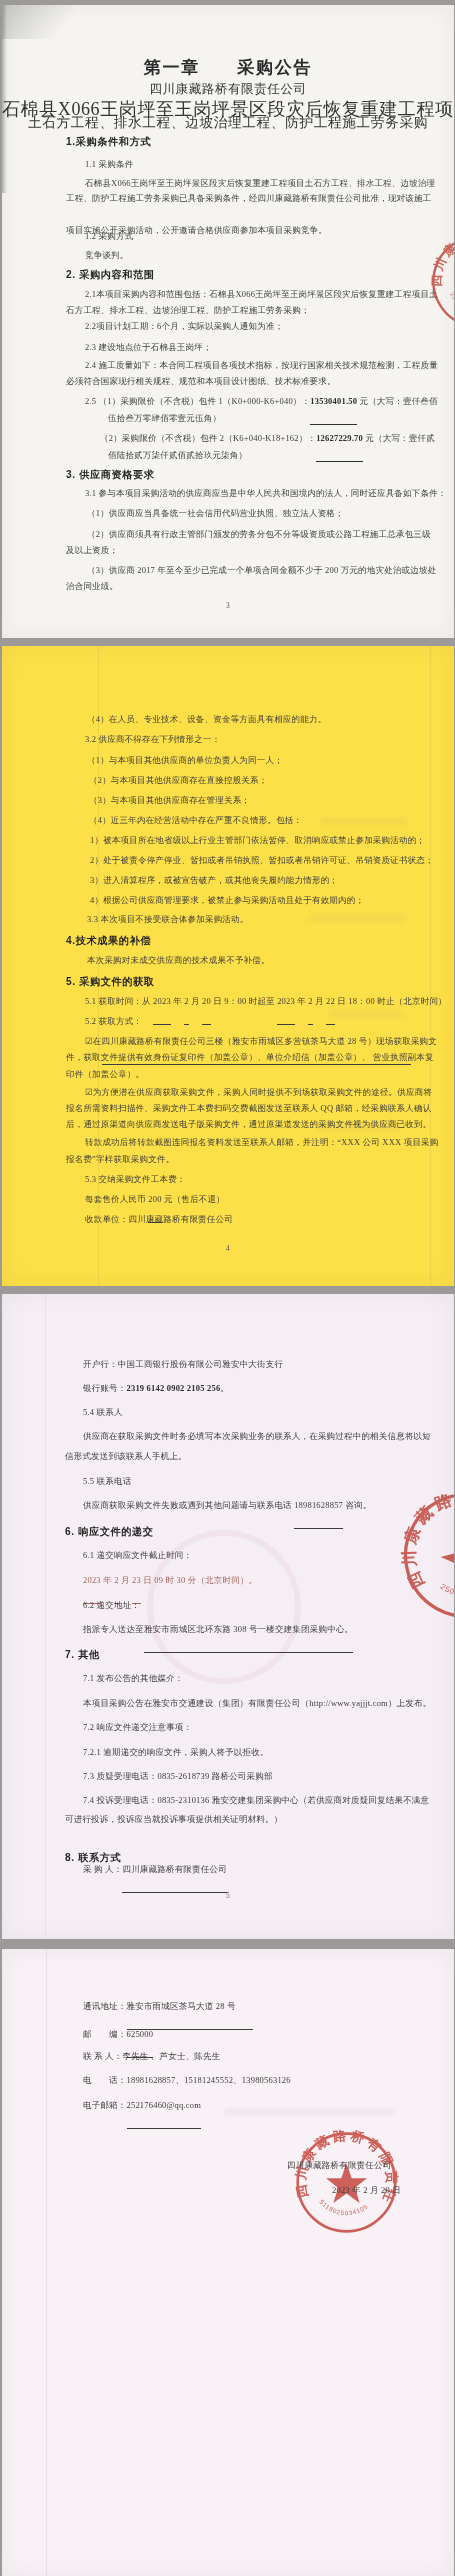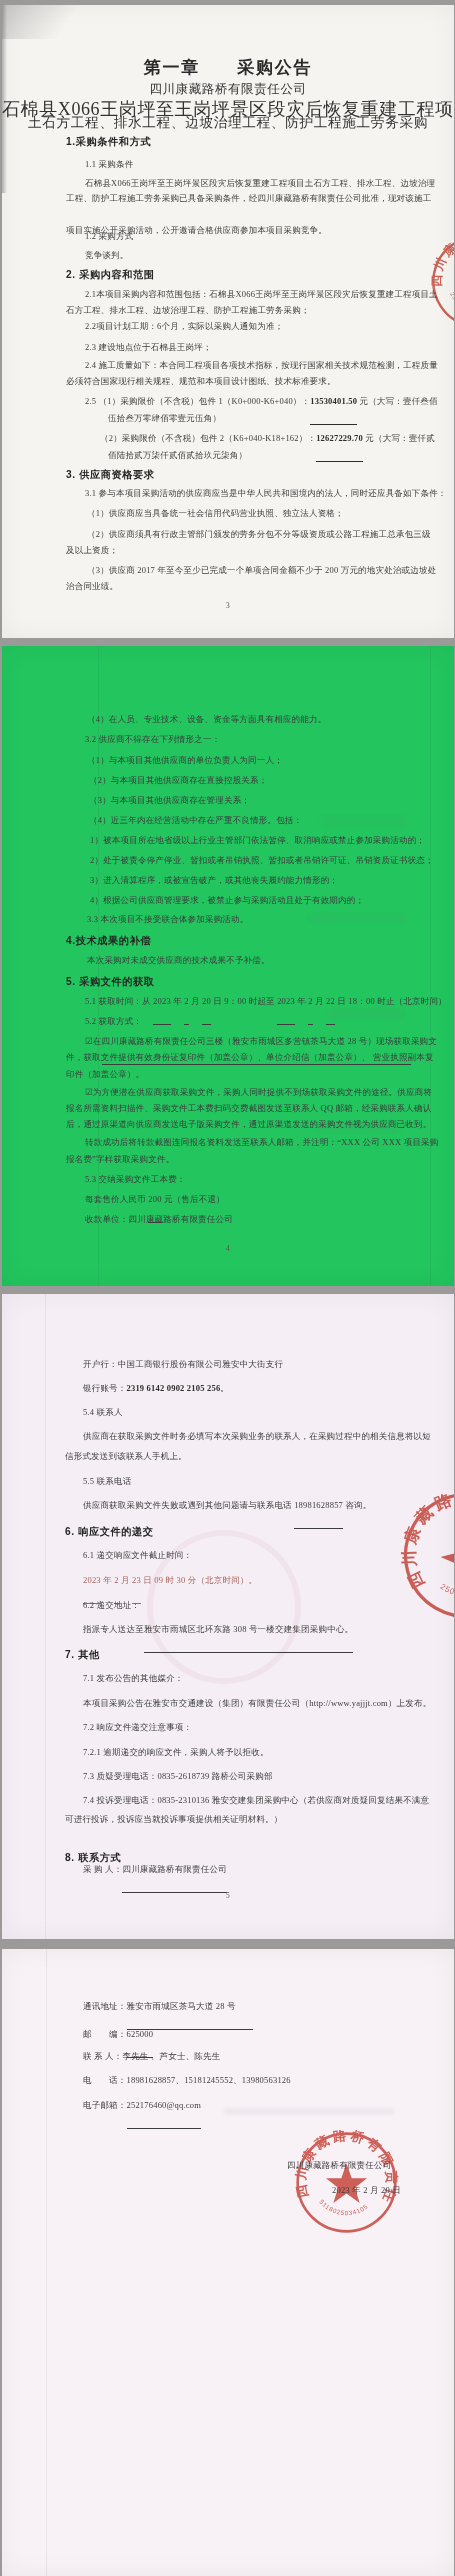--- a/index.html
+++ b/index.html
@@ -1,21 +1,21 @@
 <!DOCTYPE html>
 <html style="font-size:9px"><head>
 <meta charset="utf-8">
 <style>
   html,body{margin:0;padding:0;}
   body{width:456px;background:#9c9a99;font-family:"Liberation Serif","DejaVu Serif",serif;}
   .doc{width:456px;padding-top:4.6px;}
   .page{position:relative;width:452px;margin:0 auto;overflow:hidden;
         box-shadow:inset 0 0 26px rgba(0,0,0,0.05);}
   .p1{height:633px;background:#f5f4f1;margin-bottom:8px;}
-  .p2{height:640px;background:#22c55e;margin-bottom:8px;}
+  .p2{height:640px;background:#fde047;margin-bottom:8px;}
   .p3{height:645px;background:#f5eff5;margin-bottom:10.2px;}
   .p4{height:627px;background:#f8f1f6;}
   .line{position:absolute;white-space:nowrap;font-size:8.5px;color:#3c3c3c;
         letter-spacing:0.2px;line-height:1.35;}
   .h1{left:0;right:0;text-align:center;font-weight:bold;font-size:17px;color:#2a2a2a;
       font-family:"Liberation Sans","DejaVu Sans",sans-serif;letter-spacing:1.7px;}
   .sub{left:0;right:0;text-align:center;color:#333;letter-spacing:0.6px;}
   .heading{font-weight:bold;font-size:10.2px;color:#262626;
       font-family:"Liberation Sans","DejaVu Sans",sans-serif;letter-spacing:0.6px;}
   .pagenum{left:0;right:0;text-align:center;font-size:7.4px;color:#555;}

